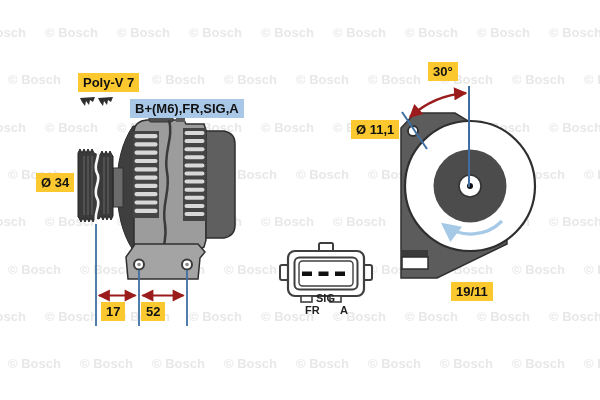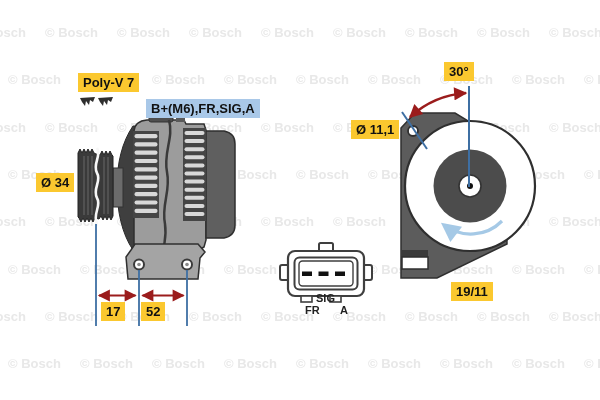--- a/index.html
+++ b/index.html
@@ -214,25 +214,25 @@
       <rect x="299" y="261" width="54" height="25" rx="3.5" fill="#fff" stroke="#3F3F3F" stroke-width="1.4"></rect>
       <rect x="302" y="271.5" width="10" height="4.5" fill="#111"></rect>
       <rect x="318.5" y="271.5" width="10" height="4.5" fill="#111"></rect>
       <rect x="335" y="271.5" width="10" height="4.5" fill="#111"></rect>
       <rect x="301" y="296" width="11" height="6" fill="#fff" stroke="#3F3F3F" stroke-width="1.6"></rect>
       <rect x="330" y="296" width="11" height="6" fill="#fff" stroke="#3F3F3F" stroke-width="1.6"></rect>
     </g>
   </svg>
 
   <div class="lbl lbl-yellow" style="left:78px;top:73px;">Poly-V 7</div>
-  <div class="lbl lbl-blue" style="left:146px;top:99px;">B+(M6),FR,SIG,A</div>
+  <div class="lbl lbl-blue" style="left:130px;top:99px;">B+(M6),FR,SIG,A</div>
   <div class="lbl lbl-yellow" style="left:36px;top:173px;">Ø 34</div>
   <div class="lbl lbl-yellow" style="left:101px;top:302px;">17</div>
   <div class="lbl lbl-yellow" style="left:141px;top:302px;">52</div>
-  <div class="lbl lbl-yellow" style="left:428px;top:62px;margin-left:16px;">30°</div>
+  <div class="lbl lbl-yellow" style="left:428px;top:62px;">30°</div>
   <div class="lbl lbl-yellow" style="left:351px;top:120px;">Ø 11,1</div>
   <div class="lbl lbl-yellow" style="left:451px;top:282px;">19/11</div>
 
   <span class="pin-lbl" style="left:299px;top:304px;margin-left:6px;">FR</span>
   <span class="pin-lbl" style="left:316px;top:292px;">SIG</span>
   <span class="pin-lbl" style="left:340px;top:304px;">A</span>
 
 </div>
 
 </body></html>

